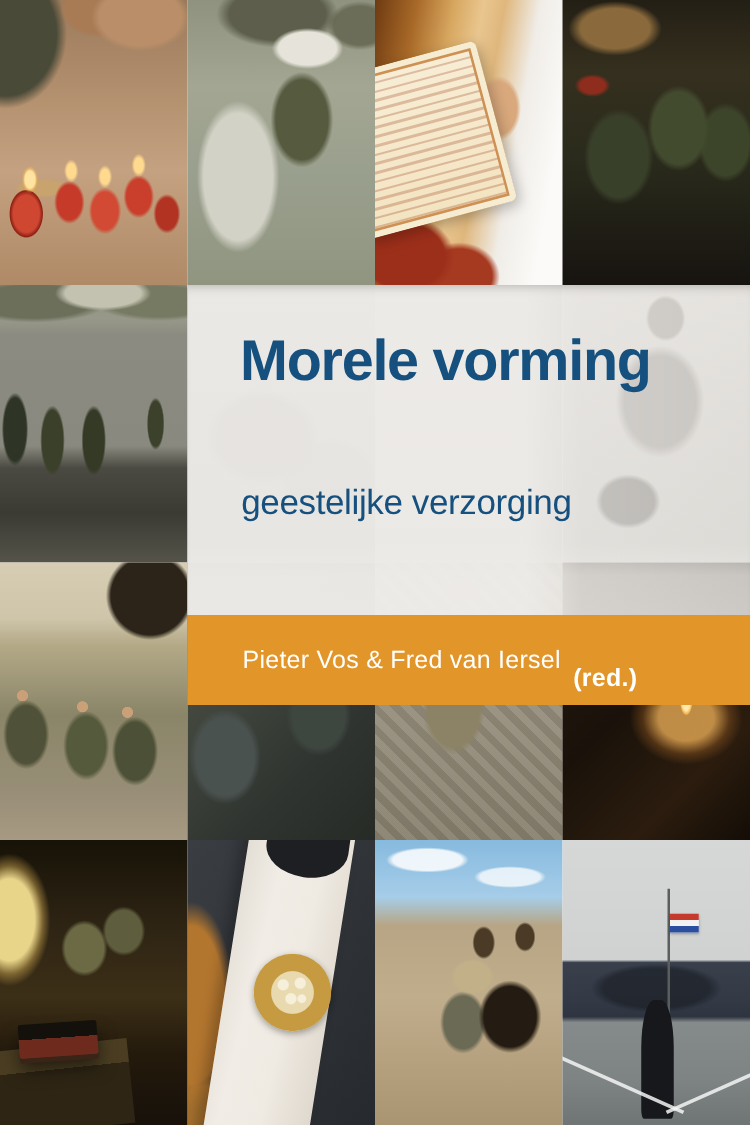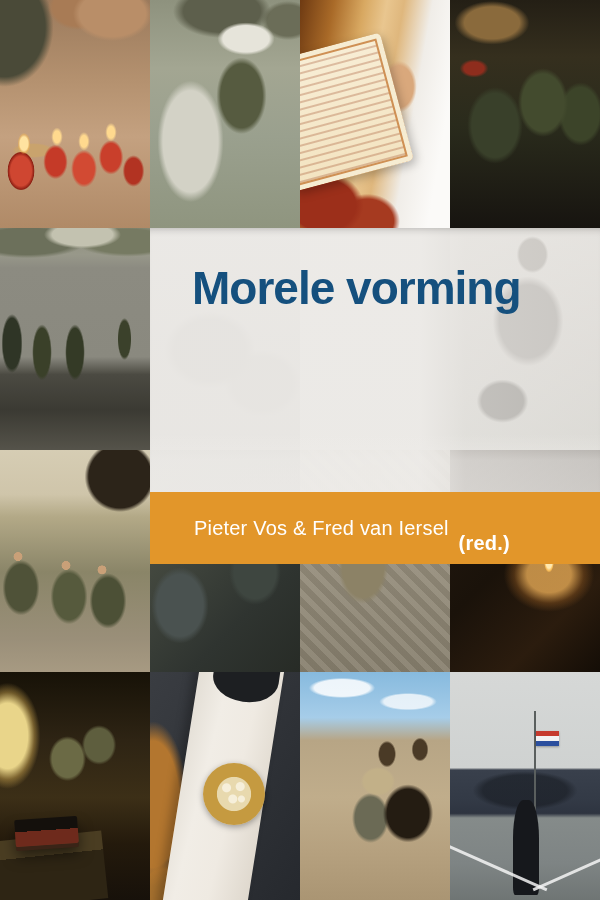--- a/index.html
+++ b/index.html
@@ -219,20 +219,21 @@
       <i class="dline dl1"></i>
       <i class="dline dl2"></i>
     </div>
   </div>
 
   <div class="title-panel">
     <div class="title">
       <div>Morele vorming</div>
     </div>
     <div class="subtitle">
+      <div>geestelijke verzorging</div>
     </div>
   </div>
 
   <div class="author-band">
     <span class="names">Pieter Vos &amp; Fred van Iersel</span>
     <span class="suffix">(red.)</span>
   </div>
 </div>
 
 </body></html>

